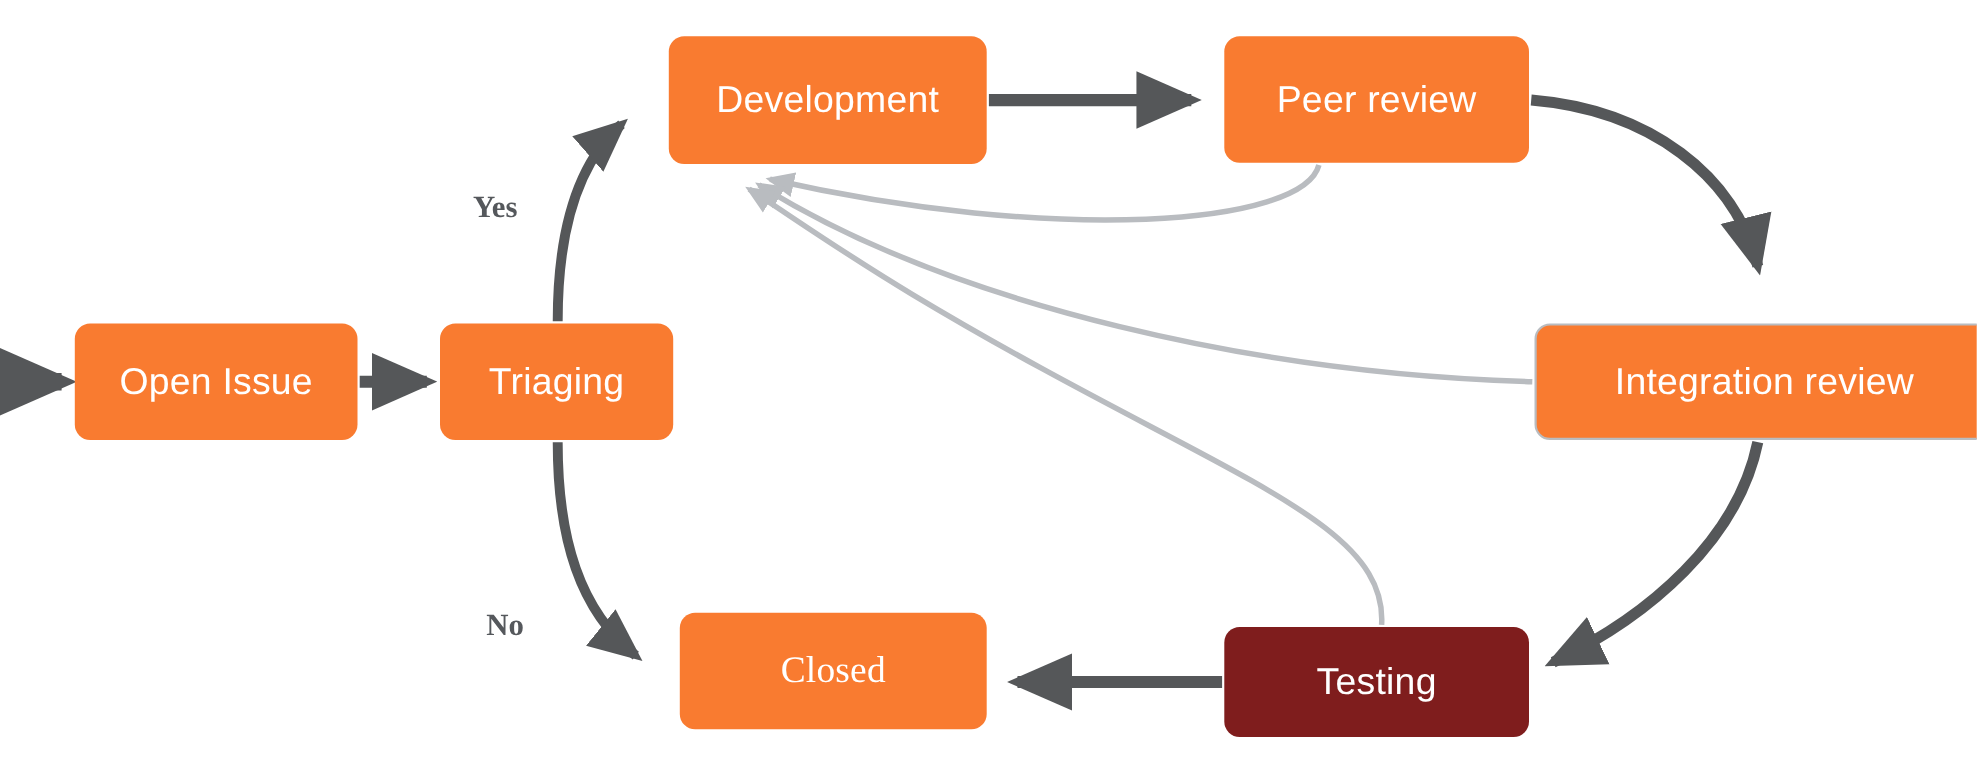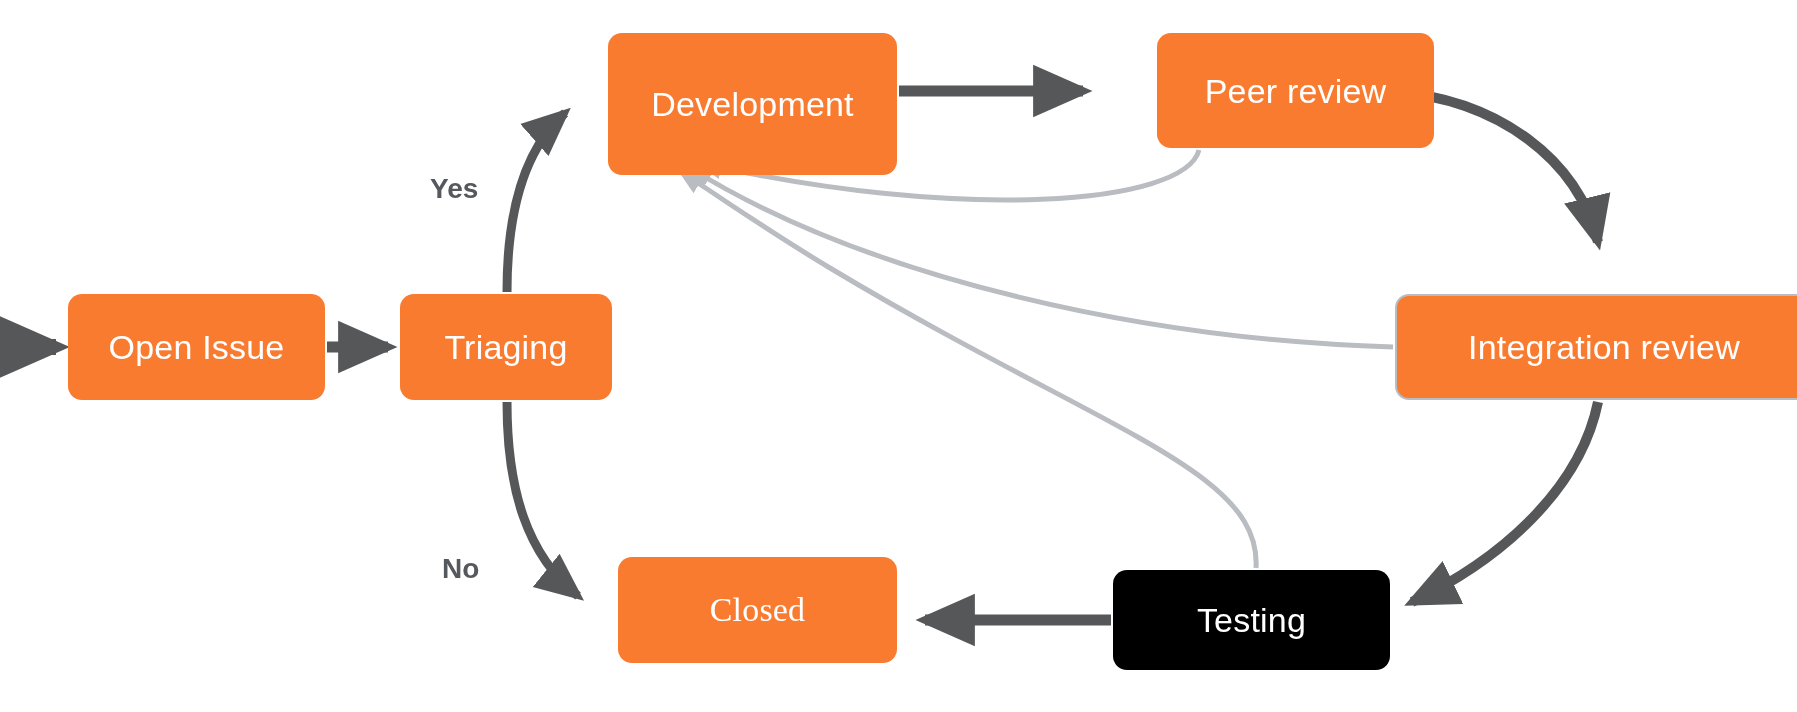--- a/index.html
+++ b/index.html
@@ -41,20 +41,21 @@
     white-space: nowrap;
     text-align: center;
   }
   .edge-label {
     position: absolute;
     font-size: 28px;
     font-weight: bold;
     color: #55585c;
     line-height: 1;
     white-space: nowrap;
+    font-family: Liberation Serif, serif;
   }
 </style>
 </head>
 <body>
 
 <div id="diagram-root">
 
   <svg id="edge-layer" viewBox="0 0 1797 712" width="1797" height="712" xmlns="http://www.w3.org/2000/svg">
     <defs>
       <marker id="arrow-dark" viewBox="0 0 10 10" refX="8.4" refY="5" markerWidth="5.4" markerHeight="5.4" orient="auto-start-reverse">
@@ -89,33 +90,33 @@
   </svg>
 
   <div class="node" style="left:68px; top:294px; width:257px; height:106px; background:#f97b30;">
     <span>Open Issue</span>
   </div>
 
   <div class="node" style="left:400px; top:294px; width:212px; height:106px; background:#f97b30;">
     <span>Triaging</span>
   </div>
 
-  <div class="node" style="left:608px; top:33px; width:289px; height:142px; background:#f97b30;">
+  <div class="node" style="left:608px; top:33px; width:289px; height:116px; background:#f97b30;">
     <span>Development</span>
   </div>
 
-  <div class="node" style="left:1113px; top:33px; width:277px; height:115px; background:#f97b30;margin-left:44px;">
+  <div class="node" style="left:1113px; top:33px; width:277px; height:115px; background:#f97b30;">
     <span>Peer review</span>
   </div>
 
   <div class="node" style="left:1395px; top:294px; width:418px; height:106px; background:#f97b30; border:2px solid #b9bcc0;">
     <span>Integration review</span>
   </div>
 
-  <div class="node" style="left:1113px; top:570px; width:277px; height:100px; background:#000000;">
+  <div class="node" style="left:1113px; top:570px; width:277px; height:100px; background:#7f1d1d;">
     <span>Testing</span>
   </div>
 
   <div class="node" style="left:618px; top:557px; width:279px; height:106px; background:#f97b30;font-family:Liberation Serif, serif;">
     <span>Closed</span>
   </div>
 
   <div class="edge-label" style="left:430px; top:175px;">Yes</div>
 
   <div class="edge-label" style="left:442px; top:515px;margin-top:40px;">No</div>

